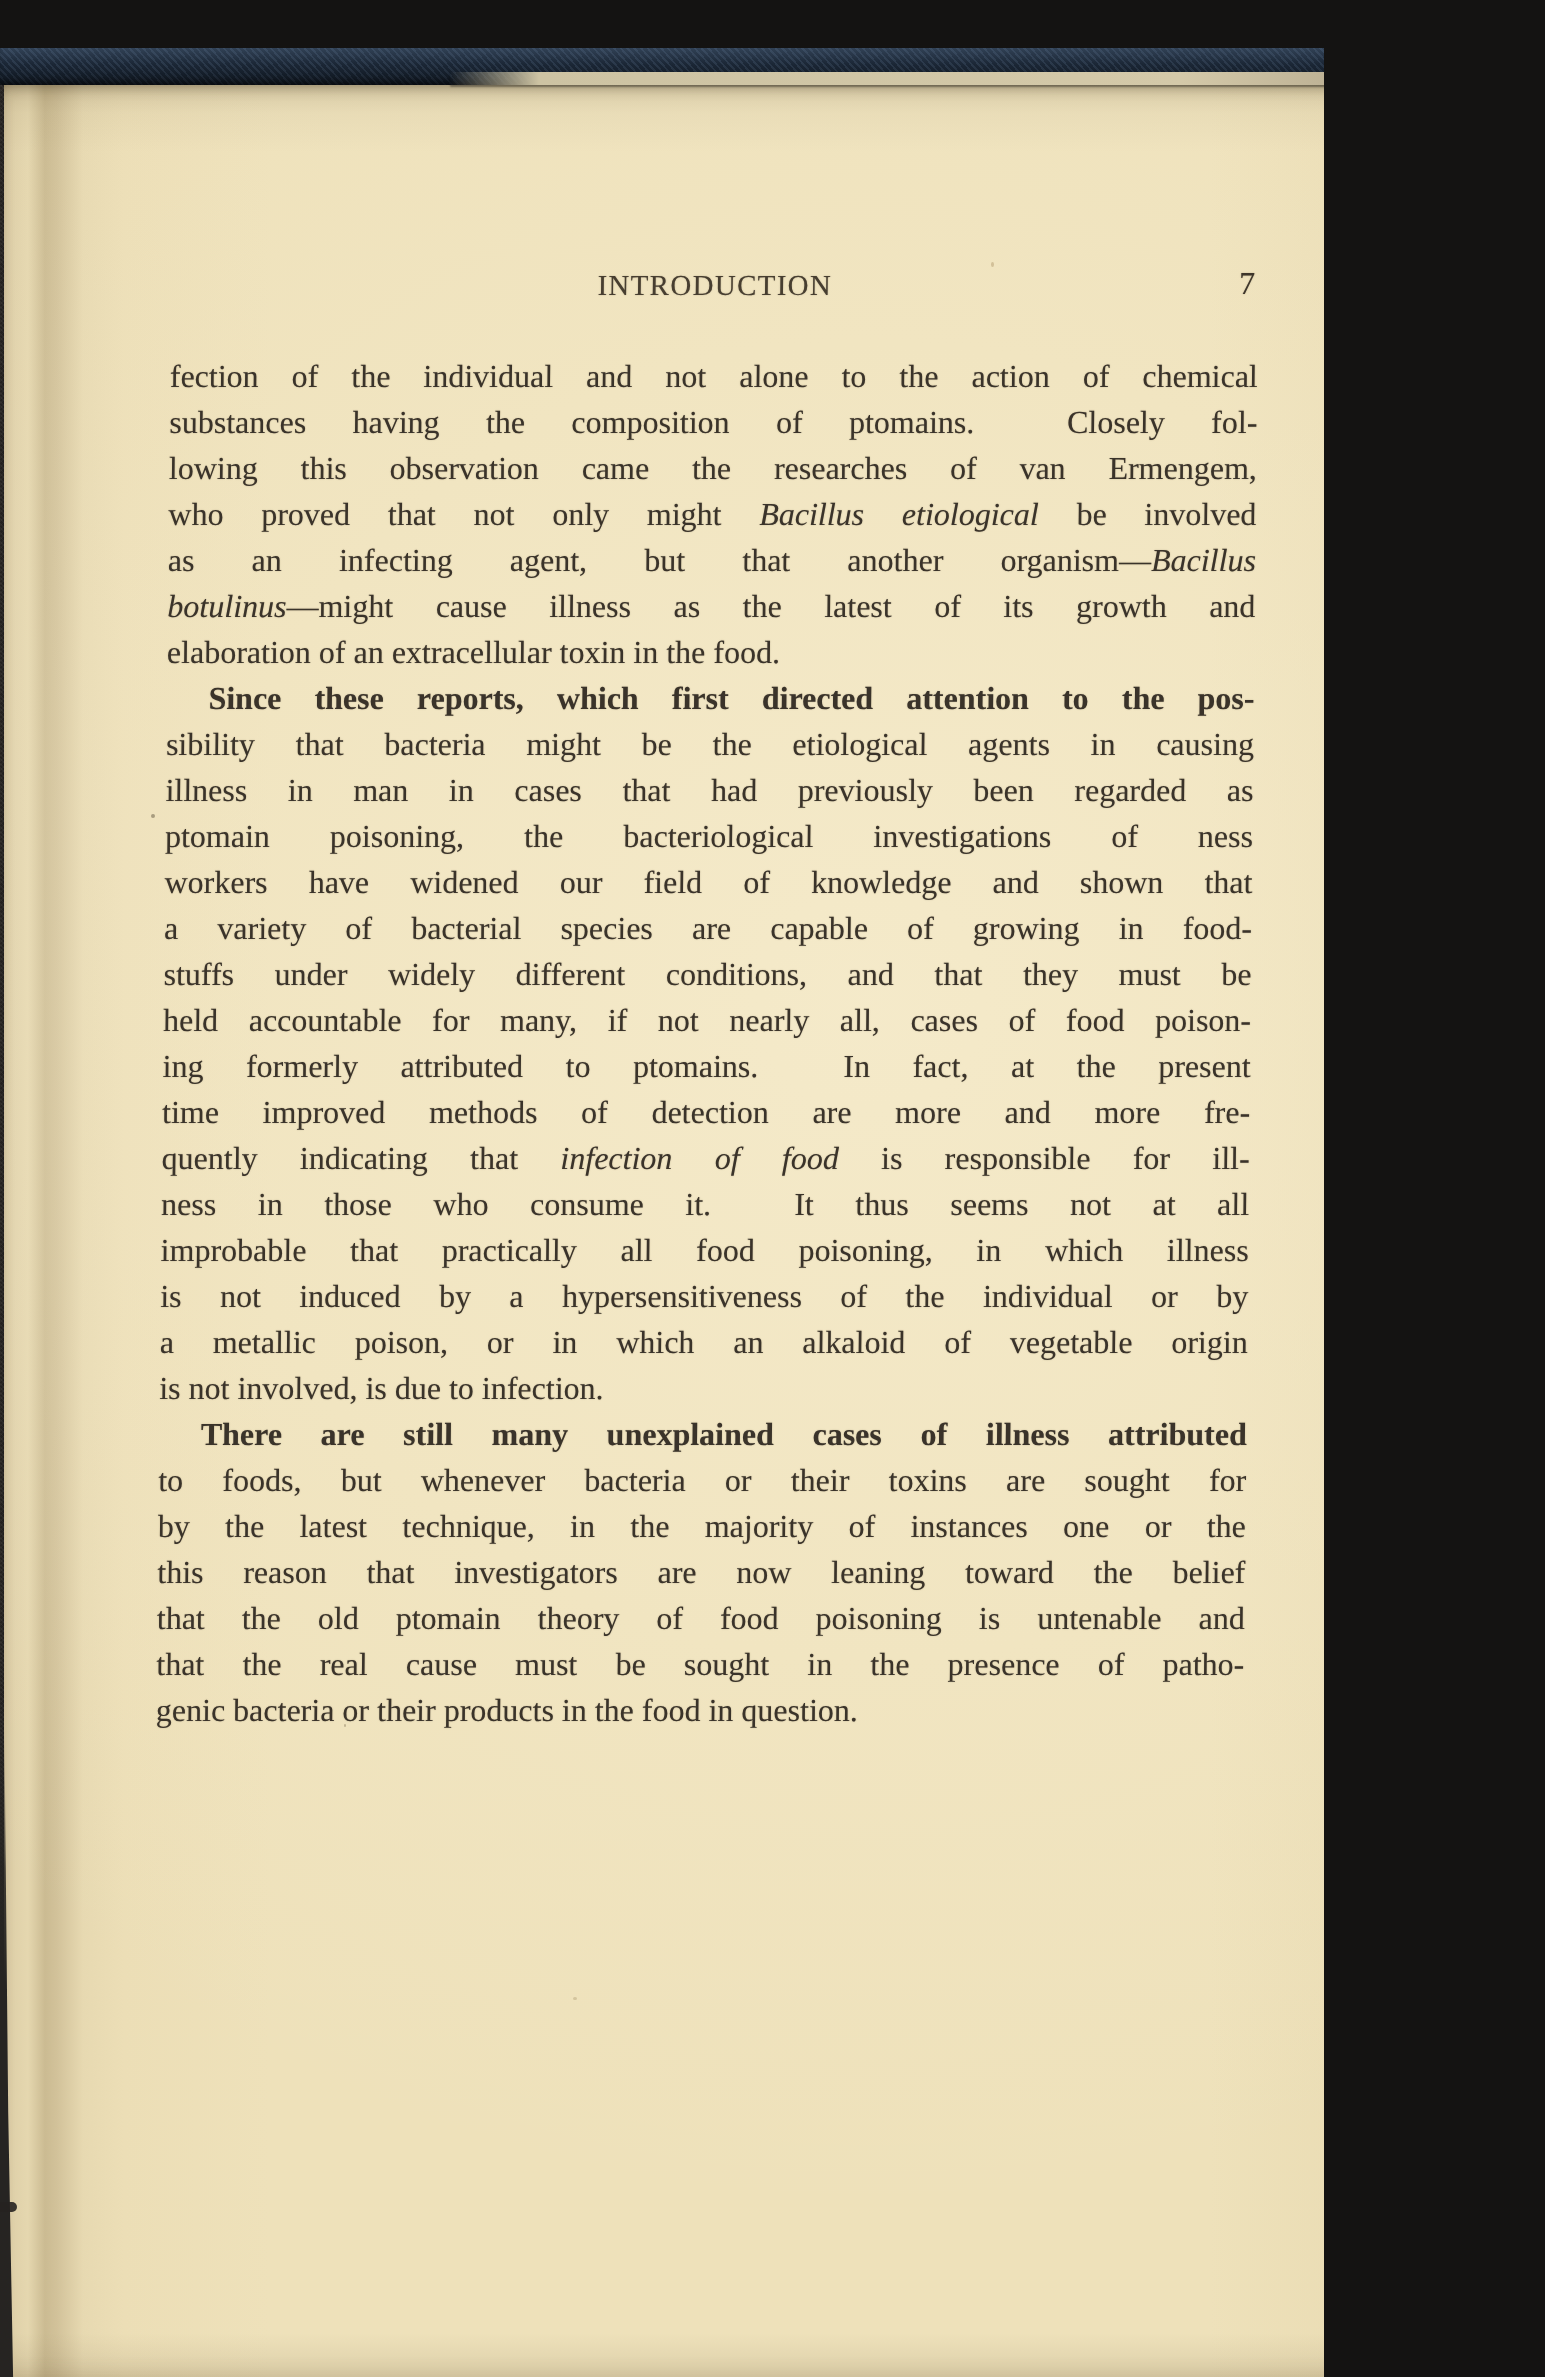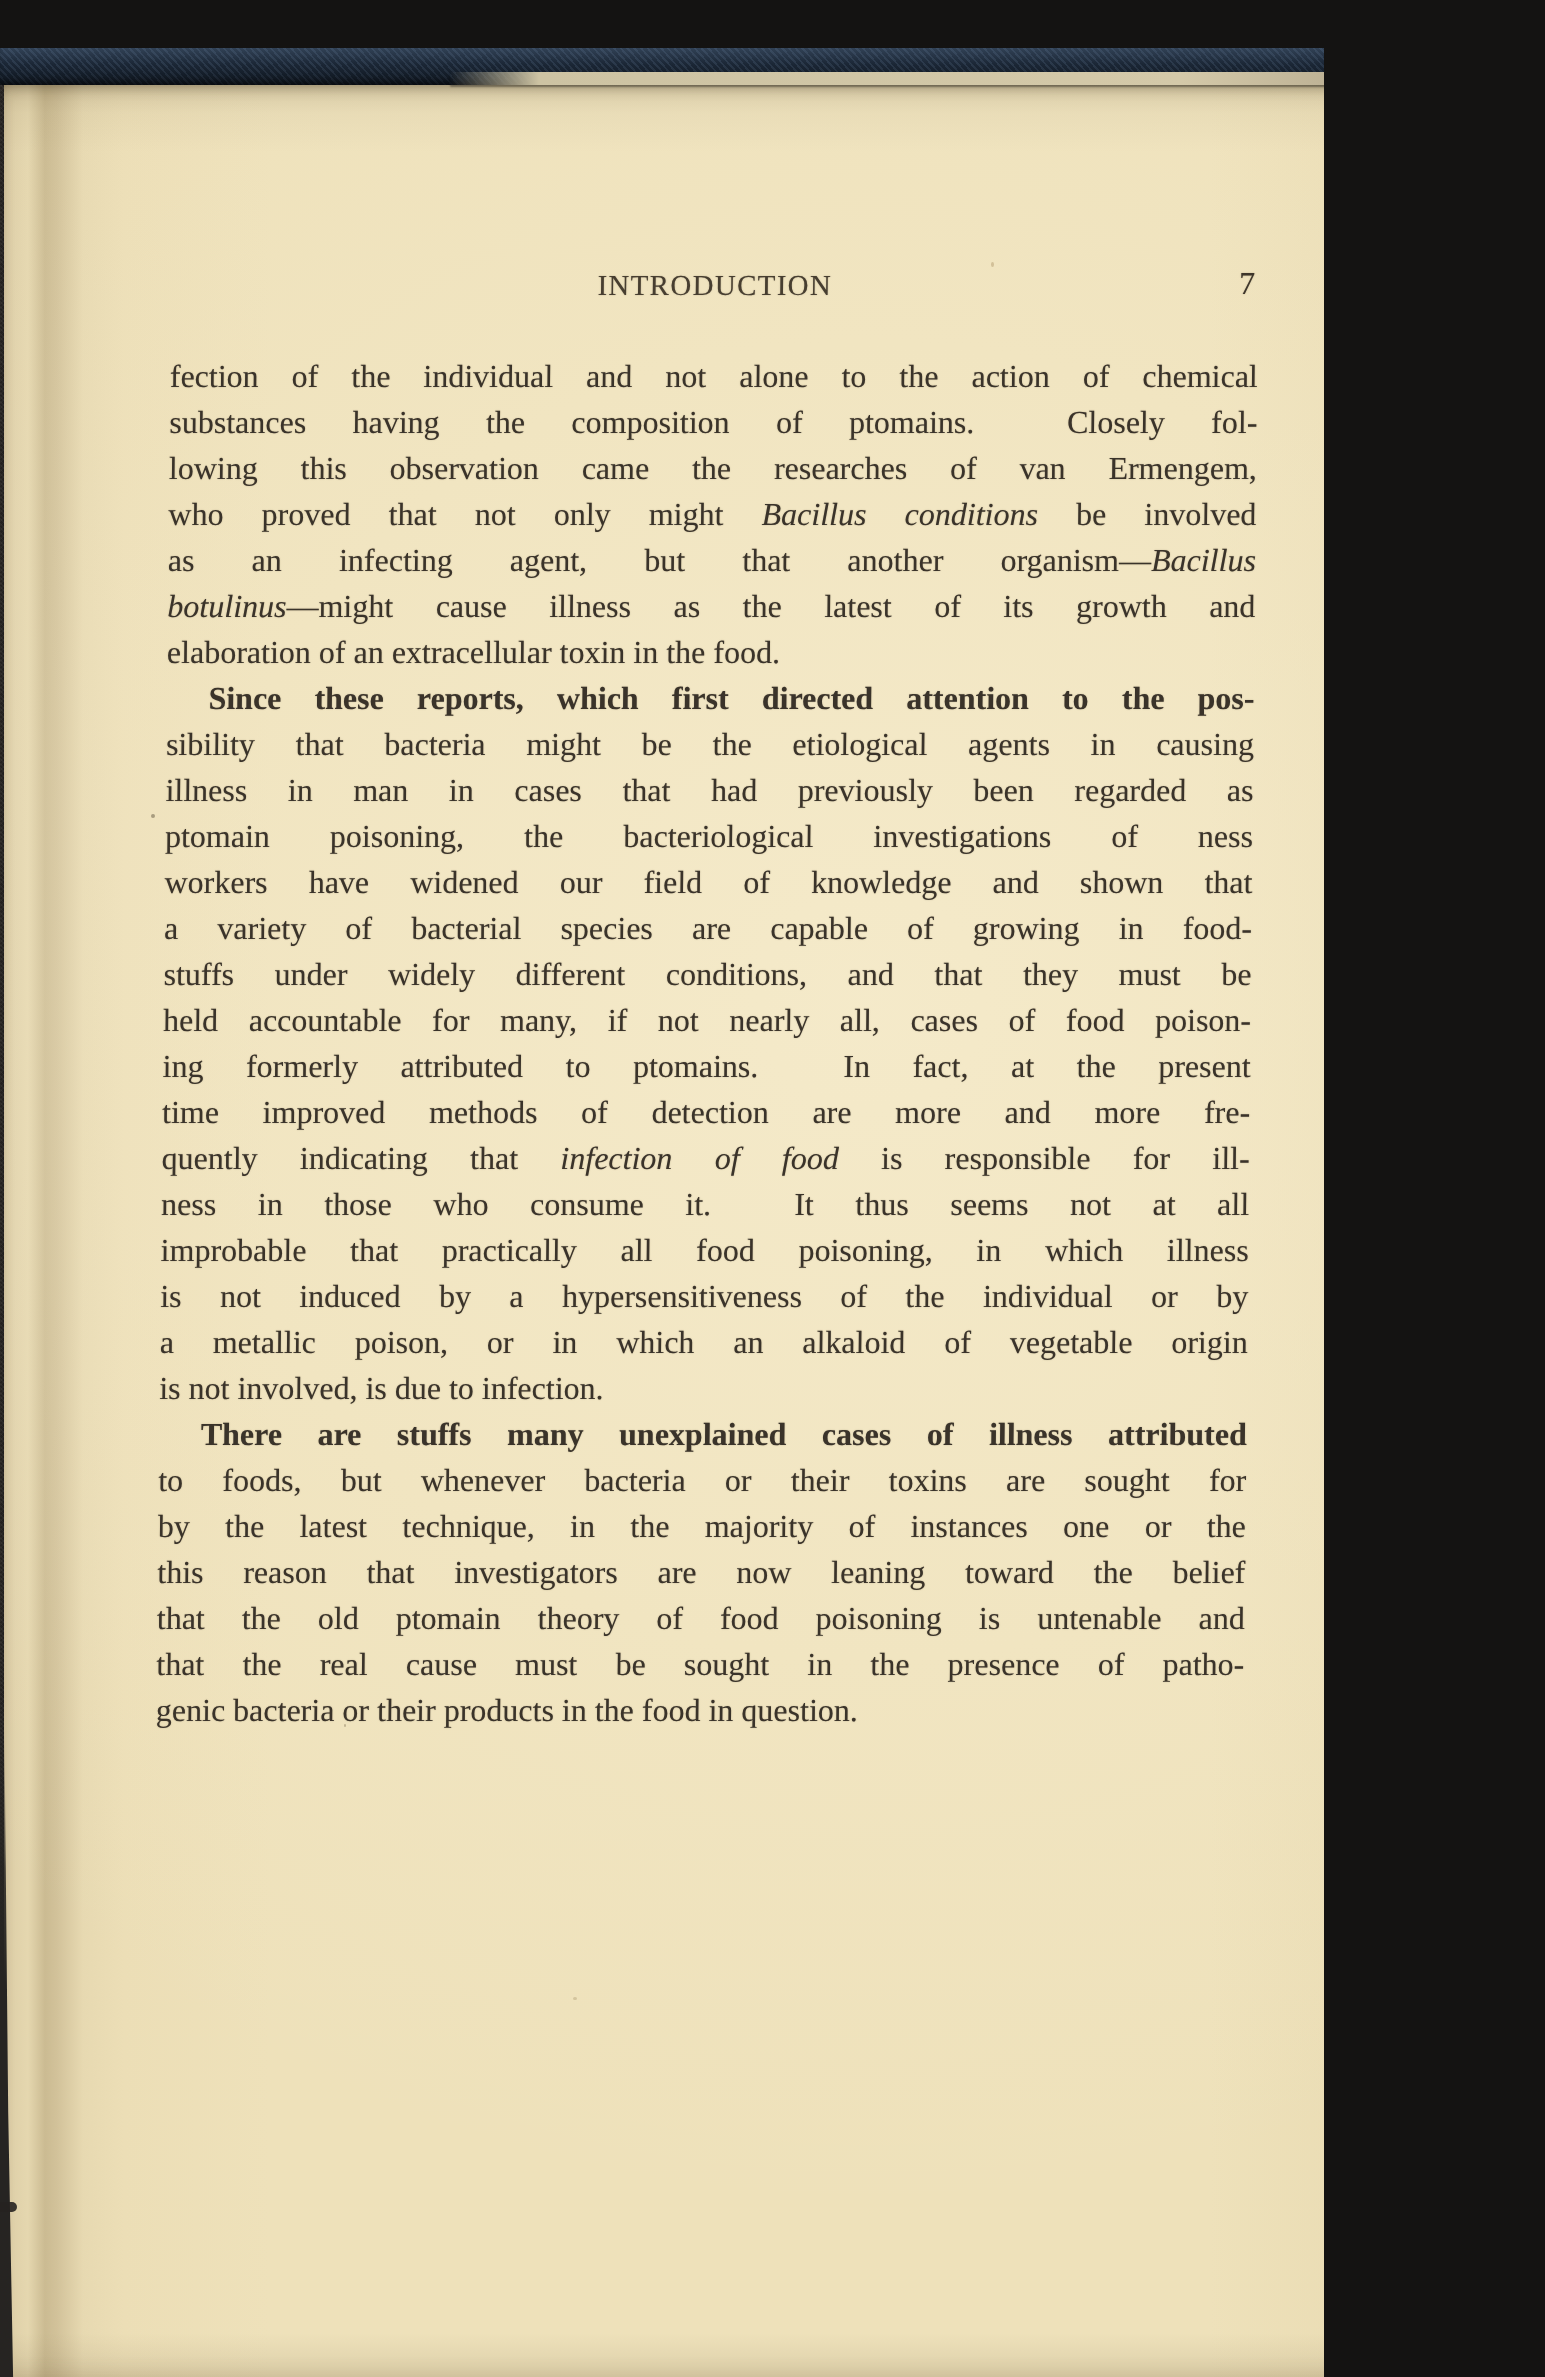--- a/index.html
+++ b/index.html
@@ -123,21 +123,21 @@
     <div class="text-block">
       <div class="header-row">
         <div class="running-head">INTRODUCTION</div>
         <div class="page-number">7</div>
       </div>
       <div class="page-body">
           <div class="para">
             <div class="line"><span class="rm">fection of the individual and not alone to the action of chemical</span></div>
             <div class="line"><span class="rm">substances having the composition of ptomains.&nbsp; Closely fol-</span></div>
             <div class="line"><span class="rm">lowing this observation came the researches of van Ermengem,</span></div>
-            <div class="line"><span class="rm">who proved that not only might </span><span class="it">Bacillus conditions</span><span class="rm"> be involved</span></div>
+            <div class="line"><span class="rm">who proved that not only might </span><span class="it">Bacillus etiological</span><span class="rm"> be involved</span></div>
             <div class="line"><span class="rm">as an infecting agent, but that another organism—</span><span class="it">Bacillus</span></div>
             <div class="line"><span class="it">botulinus</span><span class="rm">—might cause illness as the latest of its growth and</span></div>
             <div class="line last"><span class="rm">elaboration of an extracellular toxin in the food.</span></div>
           </div>
           <div class="para">
             <div class="line indent"><span class="rm">Since these reports, which first directed attention to the pos-</span></div>
             <div class="line"><span class="rm">sibility that bacteria might be the etiological agents in causing</span></div>
             <div class="line"><span class="rm">illness in man in cases that had previously been regarded as</span></div>
             <div class="line"><span class="rm">ptomain poisoning, the bacteriological investigations of ness</span></div>
             <div class="line"><span class="rm">workers have widened our field of knowledge and shown that</span></div>
@@ -147,21 +147,21 @@
             <div class="line"><span class="rm">ing formerly attributed to ptomains.&nbsp; In fact, at the present</span></div>
             <div class="line"><span class="rm">time improved methods of detection are more and more fre-</span></div>
             <div class="line"><span class="rm">quently indicating that </span><span class="it">infection of food</span><span class="rm"> is responsible for ill-</span></div>
             <div class="line"><span class="rm">ness in those who consume it.&nbsp; It thus seems not at all</span></div>
             <div class="line"><span class="rm">improbable that practically all food poisoning, in which illness</span></div>
             <div class="line"><span class="rm">is not induced by a hypersensitiveness of the individual or by</span></div>
             <div class="line"><span class="rm">a metallic poison, or in which an alkaloid of vegetable origin</span></div>
             <div class="line last"><span class="rm">is not involved, is due to infection.</span></div>
           </div>
           <div class="para">
-            <div class="line indent"><span class="rm">There are stuffs many unexplained cases of illness attributed</span></div>
+            <div class="line indent"><span class="rm">There are still many unexplained cases of illness attributed</span></div>
             <div class="line"><span class="rm">to foods, but whenever bacteria or their toxins are sought for</span></div>
             <div class="line"><span class="rm">by the latest technique, in the majority of instances one or the</span></div>
             <div class="line"><span class="rm">this reason that investigators are now leaning toward the belief</span></div>
             <div class="line"><span class="rm">that the old ptomain theory of food poisoning is untenable and</span></div>
             <div class="line"><span class="rm">that the real cause must be sought in the presence of patho-</span></div>
             <div class="line last"><span class="rm">genic bacteria or their products in the food in question.</span></div>
           </div>
         </div>
     </div>
     <div class="speck speck-1"></div>

